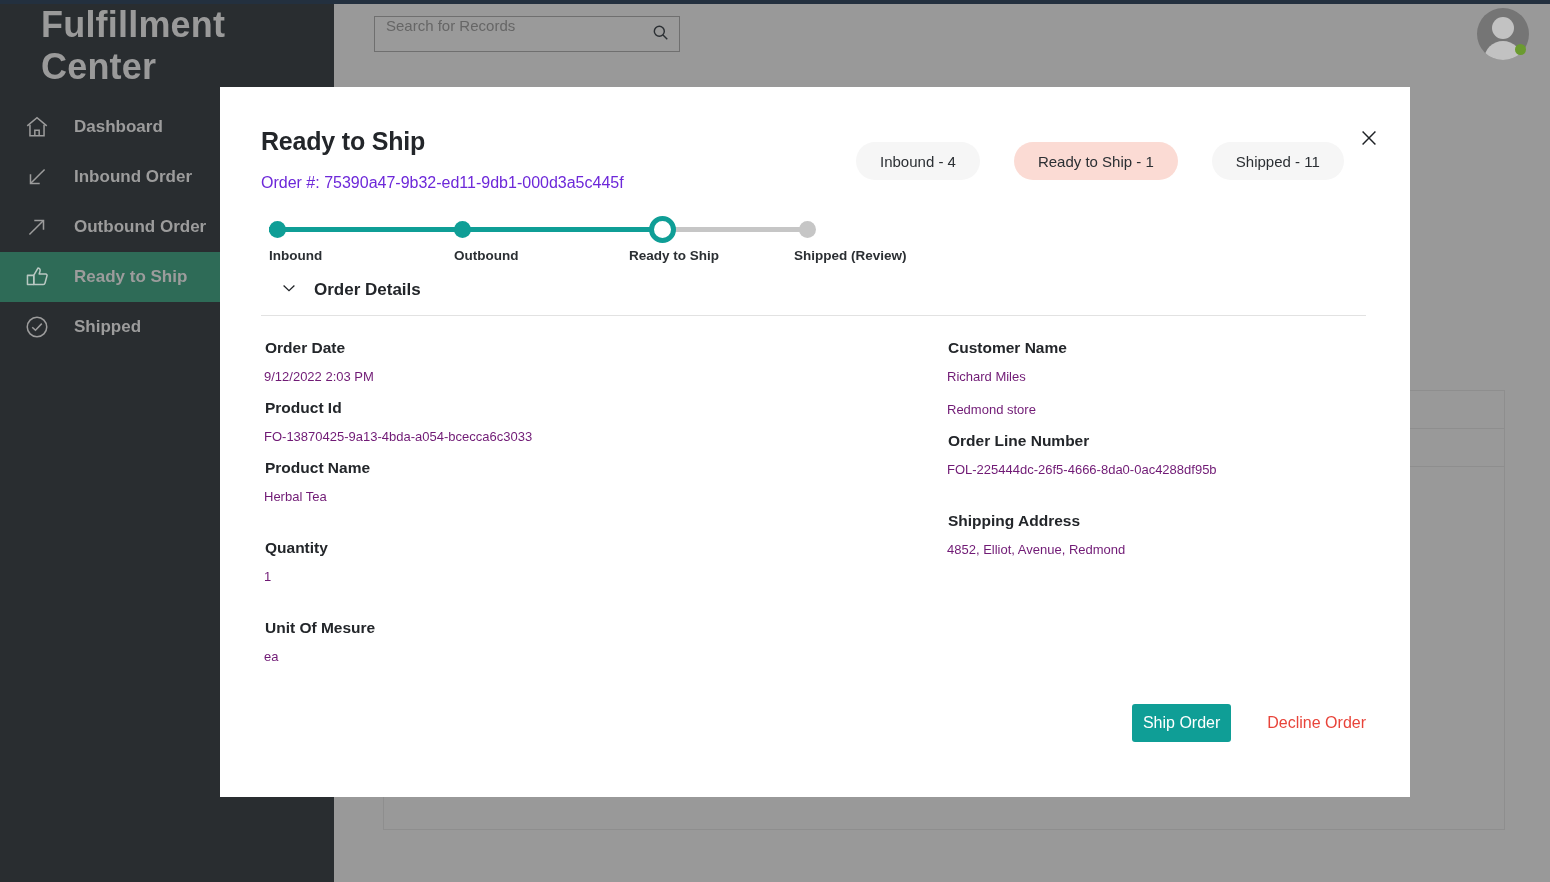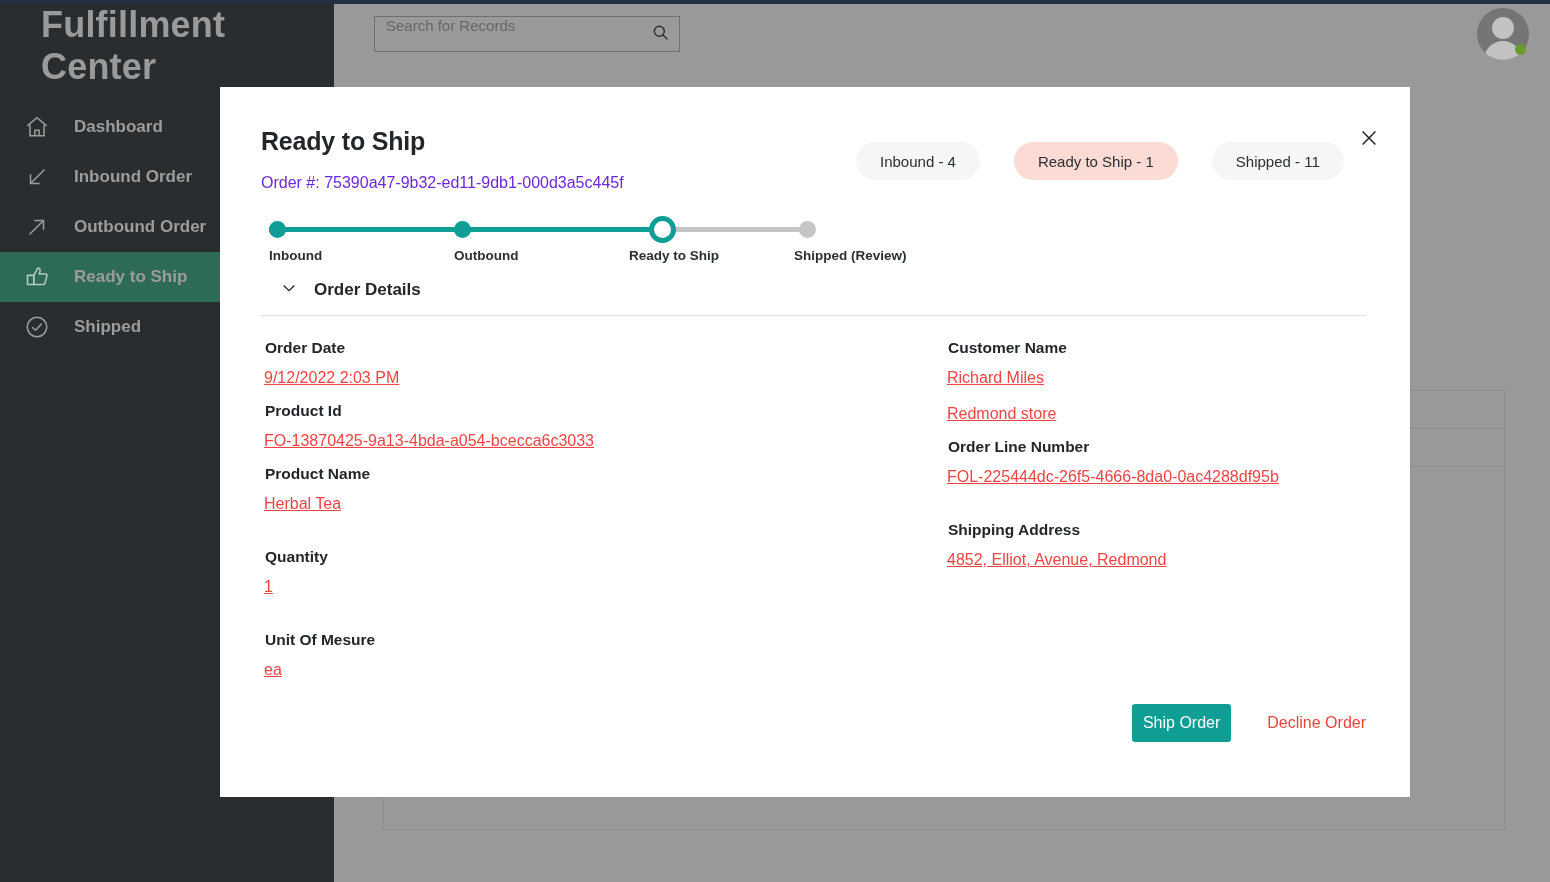--- a/index.html
+++ b/index.html
@@ -306,24 +306,23 @@
   .col-left { width: 683px; }
   .col-right { width: 420px; }
   .field { margin-bottom: 6px; }
   .field-label {
     font-size: 15.5px;
     font-weight: bold;
     color: #23262a;
     padding: 9px 0 0 4px;
   }
   .field-value {
-    font-size: 16px;
-    color: #ef4444;
+    font-size: 13px;
+    color: #701a75;
     padding: 12px 0 0 4px;
-    text-decoration: underline;
   }
   .col-left .field-value { padding-left: 3px; }
   .col-right .field-value { padding-left: 3px; }
   .sp-lg { margin-bottom: 26px; }
 
   
   .modal-actions {
     position: absolute;
     right: 44px;
     bottom: 55px;

